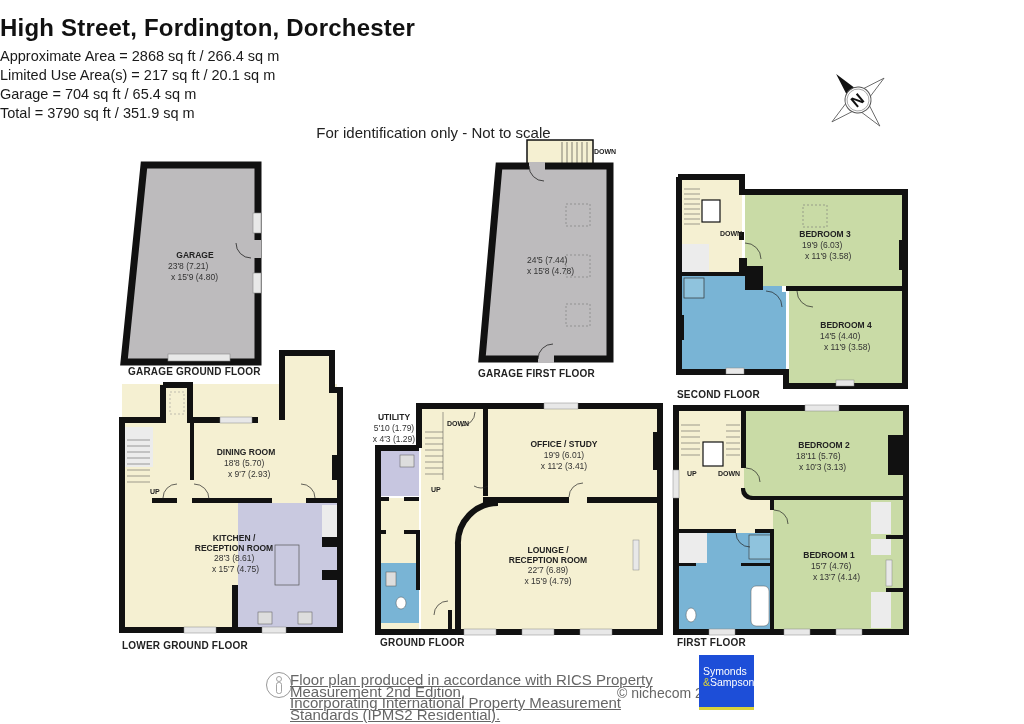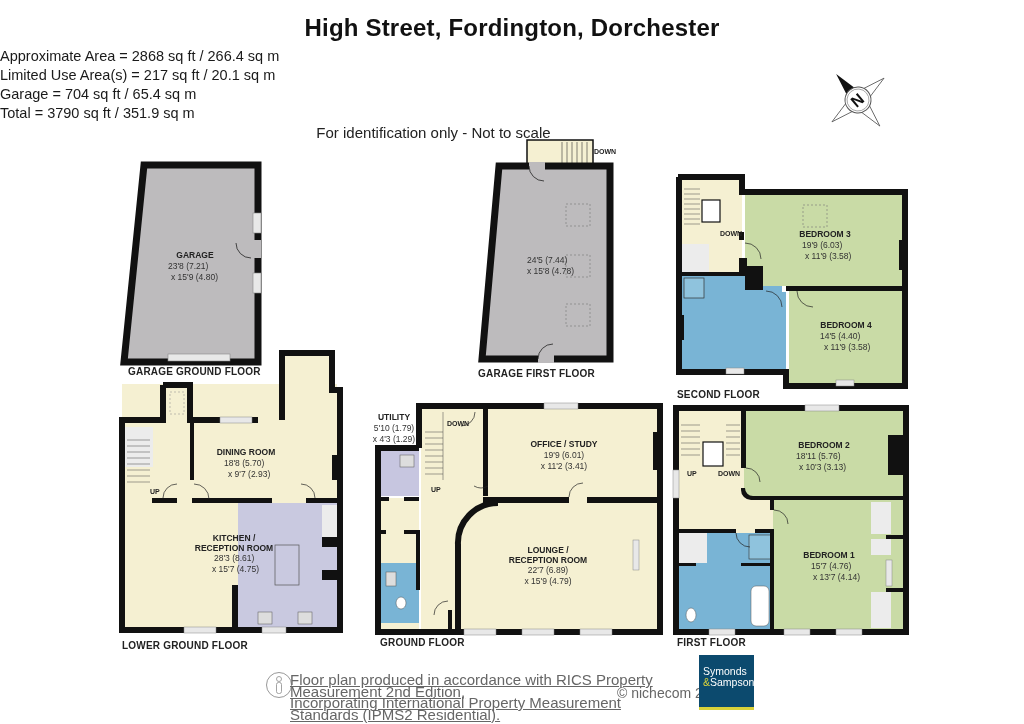--- a/index.html
+++ b/index.html
@@ -1,27 +1,27 @@
 <!DOCTYPE html>
 <html><head>
 <meta charset="utf-8">
 <style>
   html, body { margin:0; padding:0; background:#ffffff; }
   body { width:1024px; height:724px; position:relative; overflow:hidden; font-family:"Liberation Sans", sans-serif; color:#111; }
-  .title { position:absolute; left:0; width:1024px; top:14px; text-align:center; font-weight:bold; font-size:24px; letter-spacing:0.2px; }
+  .title { position:absolute; left:0; width:1024px; top:14px; font-weight:bold; font-size:24px; letter-spacing:0.2px; }
   .area-line { position:absolute; left:0; width:1024px; text-align:left; font-size:14.5px; color:#1a1a1a; }
   .note { position:absolute; left:0; width:867px; top:124px; text-align:center; font-size:15px; color:#222; }
   .floor-label { position:absolute; font-weight:bold; font-size:10px; color:#222; letter-spacing:0.2px; }
   svg.plan { position:absolute; left:0; top:0; width:1024px; height:724px; }
   .room-name { font-family:"Liberation Sans", sans-serif; font-weight:bold; font-size:8.5px; fill:#222; }
   .room-dim { font-family:"Liberation Sans", sans-serif; font-size:8.5px; fill:#333; }
   .small-lbl { font-family:"Liberation Sans", sans-serif; font-weight:bold; font-size:7px; fill:#222; }
   .footer-text { position:absolute; left:290px; top:674px; font-size:15px; line-height:11.5px; color:#666; width:400px;text-decoration:underline; }
   .copyright { position:absolute; left:617px; top:685px; font-size:14px; color:#666; }
-  .logo { position:absolute; left:699px; top:655px; width:55px; height:55px; background:#0c4a6e; border-bottom:3px solid #d9d23a; box-sizing:border-box; padding:11px 0 16px 4px; color:#fff; font-size:10.5px; line-height:11px; }
+  .logo { position:absolute; left:699px; top:655px; width:55px; height:55px; background:#1d4ed8; border-bottom:3px solid #d9d23a; box-sizing:border-box; padding:11px 0 16px 4px; color:#fff; font-size:10.5px; line-height:11px; }
   .logo .amp { color:#d9d23a; }
   .person-icon { position:absolute; left:266px; top:672px; width:26px; height:26px; border:1px solid #999; border-radius:50%; box-sizing:border-box; }
 </style>
 </head>
 <body>
 
 <div class="title">High Street, Fordington, Dorchester</div>
 <div class="area-line" style="top:48px">Approximate Area = 2868 sq ft / 266.4 sq m</div>
 <div class="area-line" style="top:67px">Limited Use Area(s) = 217 sq ft / 20.1 sq m</div>
 <div class="area-line" style="top:86px">Garage = 704 sq ft / 65.4 sq m</div>

